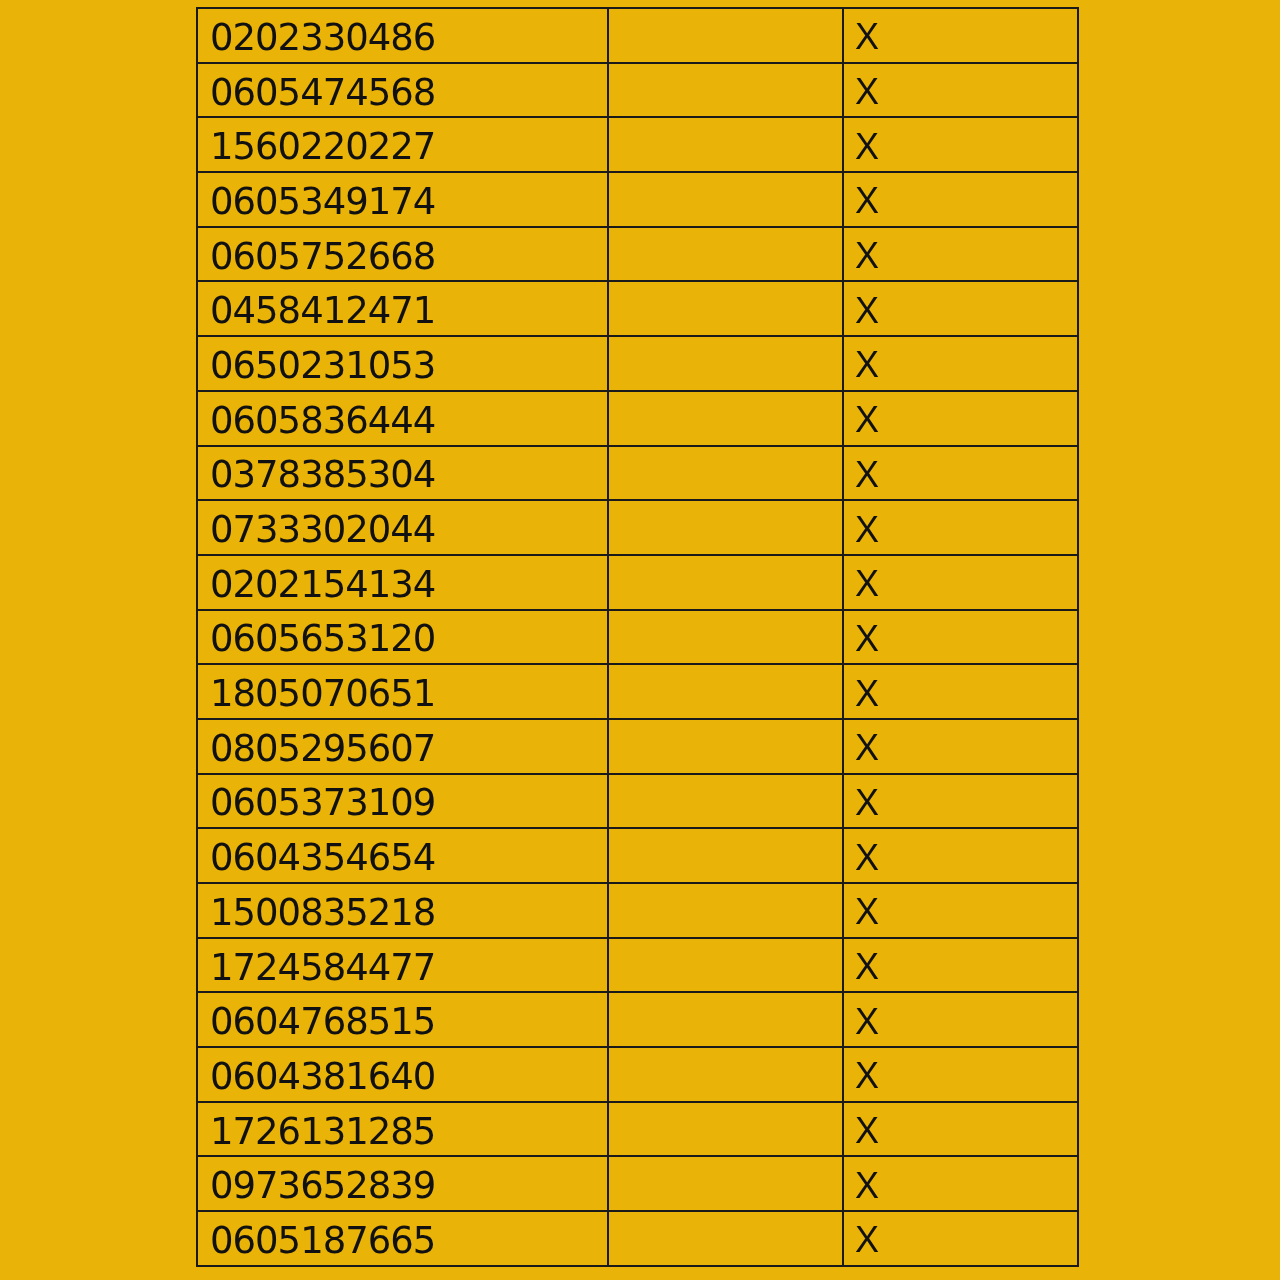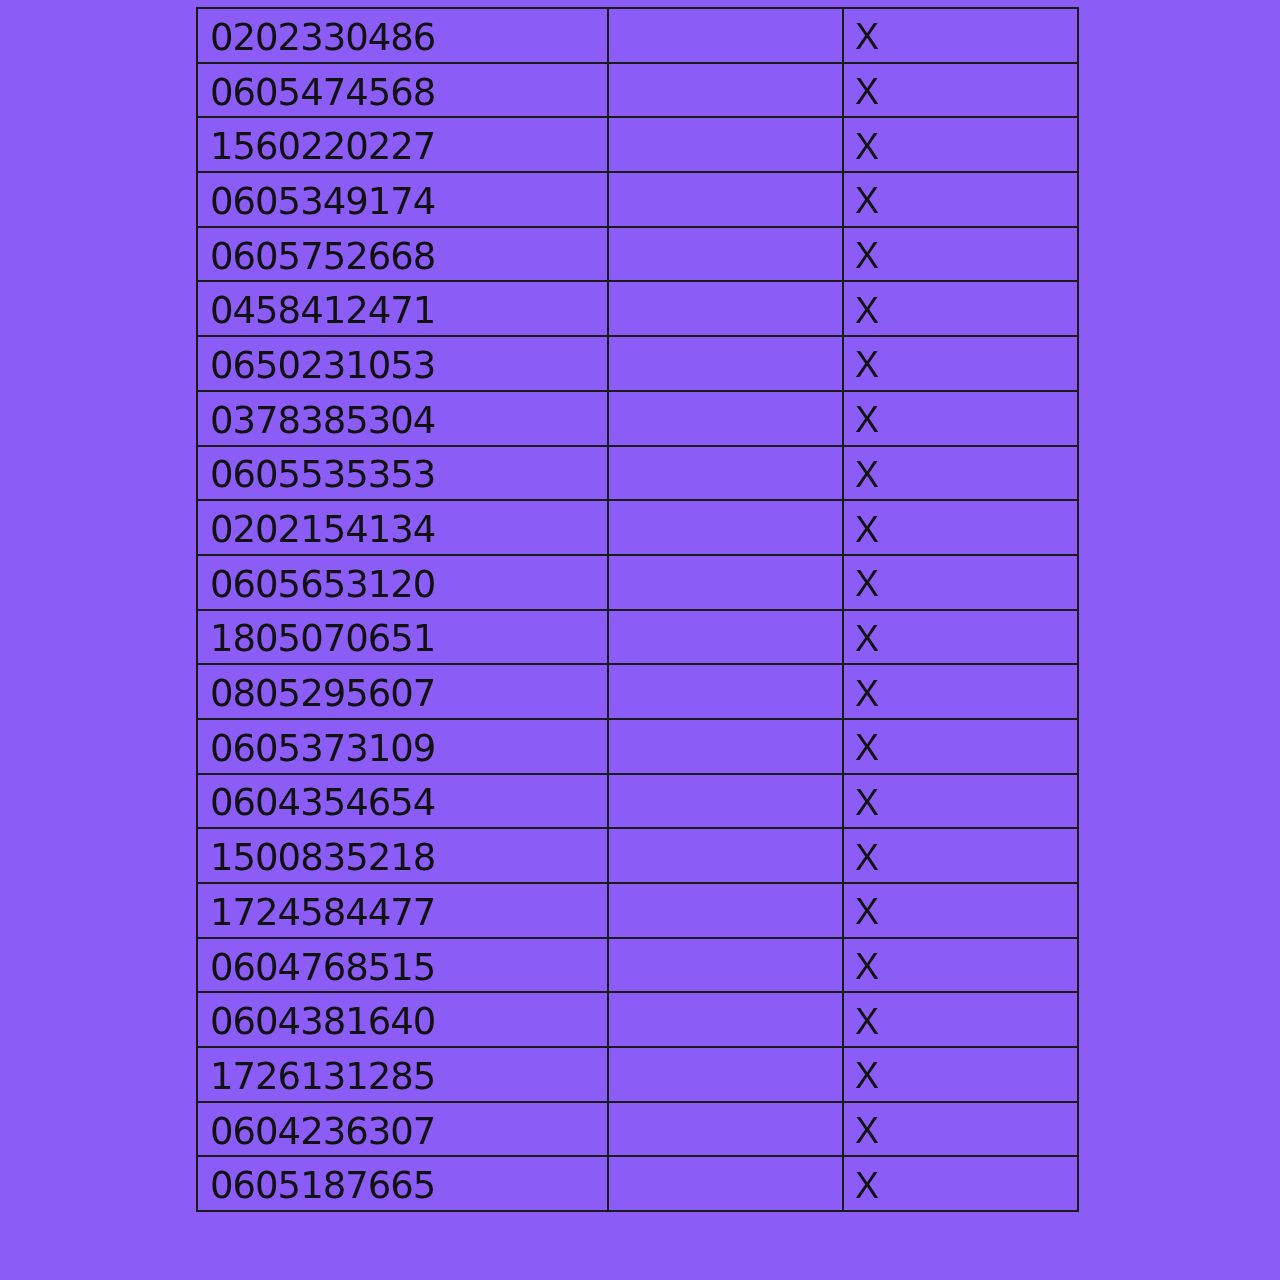--- a/index.html
+++ b/index.html
@@ -7,21 +7,21 @@
       padding: 0;
       background: #ffffff;
       width: 1280px;
       height: 1280px;
       overflow: hidden;
     }
     .page {
       position: relative;
       width: 1280px;
       height: 1280px;
-      background: #8b5cf6;
+      background: #eab308;
     }
     table.grid {
       position: absolute;
       left: 196px;
       top: 7px;
       width: 881px;
       border-collapse: collapse;
       table-layout: fixed;
       font-family: "DejaVu Sans", "Liberation Sans", sans-serif;
       color: #111111;
@@ -92,26 +92,31 @@
           <td class="num">0458412471</td>
           <td class="blank"></td>
           <td class="mark">X</td>
         </tr>
         <tr>
           <td class="num">0650231053</td>
           <td class="blank"></td>
           <td class="mark">X</td>
         </tr>
         <tr>
+          <td class="num">0605836444</td>
+          <td class="blank"></td>
+          <td class="mark">X</td>
+        </tr>
+        <tr>
           <td class="num">0378385304</td>
           <td class="blank"></td>
           <td class="mark">X</td>
         </tr>
         <tr>
-          <td class="num">0605535353</td>
+          <td class="num">0733302044</td>
           <td class="blank"></td>
           <td class="mark">X</td>
         </tr>
         <tr>
           <td class="num">0202154134</td>
           <td class="blank"></td>
           <td class="mark">X</td>
         </tr>
         <tr>
           <td class="num">0605653120</td>
@@ -157,21 +162,21 @@
           <td class="num">0604381640</td>
           <td class="blank"></td>
           <td class="mark">X</td>
         </tr>
         <tr>
           <td class="num">1726131285</td>
           <td class="blank"></td>
           <td class="mark">X</td>
         </tr>
         <tr>
-          <td class="num">0604236307</td>
+          <td class="num">0973652839</td>
           <td class="blank"></td>
           <td class="mark">X</td>
         </tr>
         <tr>
           <td class="num">0605187665</td>
           <td class="blank"></td>
           <td class="mark">X</td>
         </tr>
       </tbody>
   </table>

